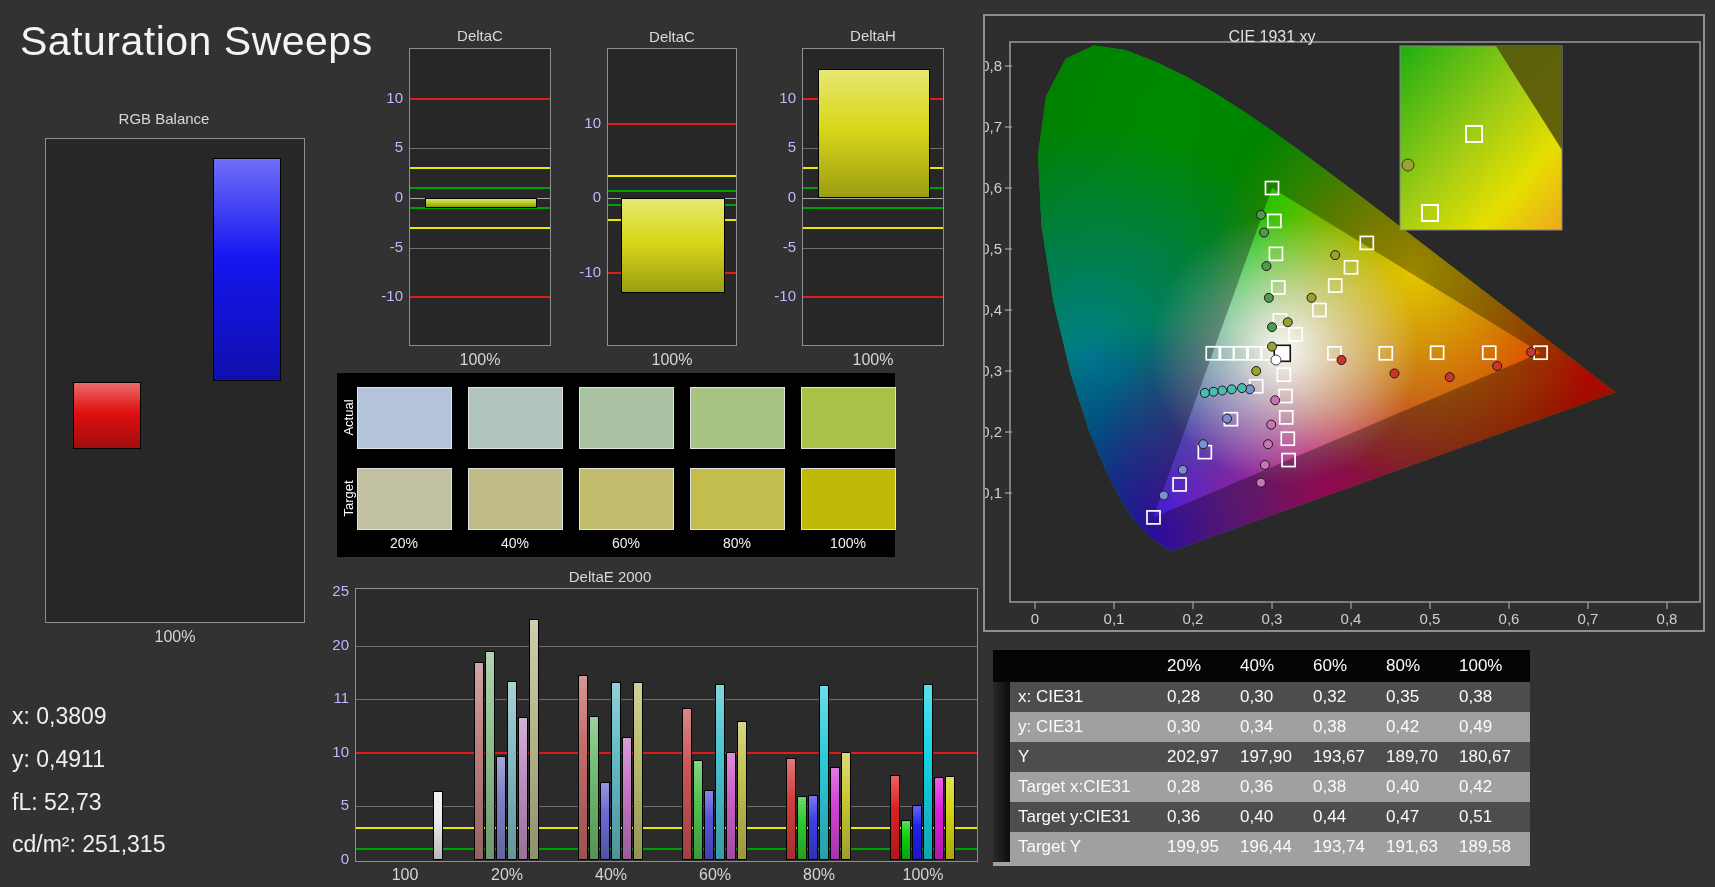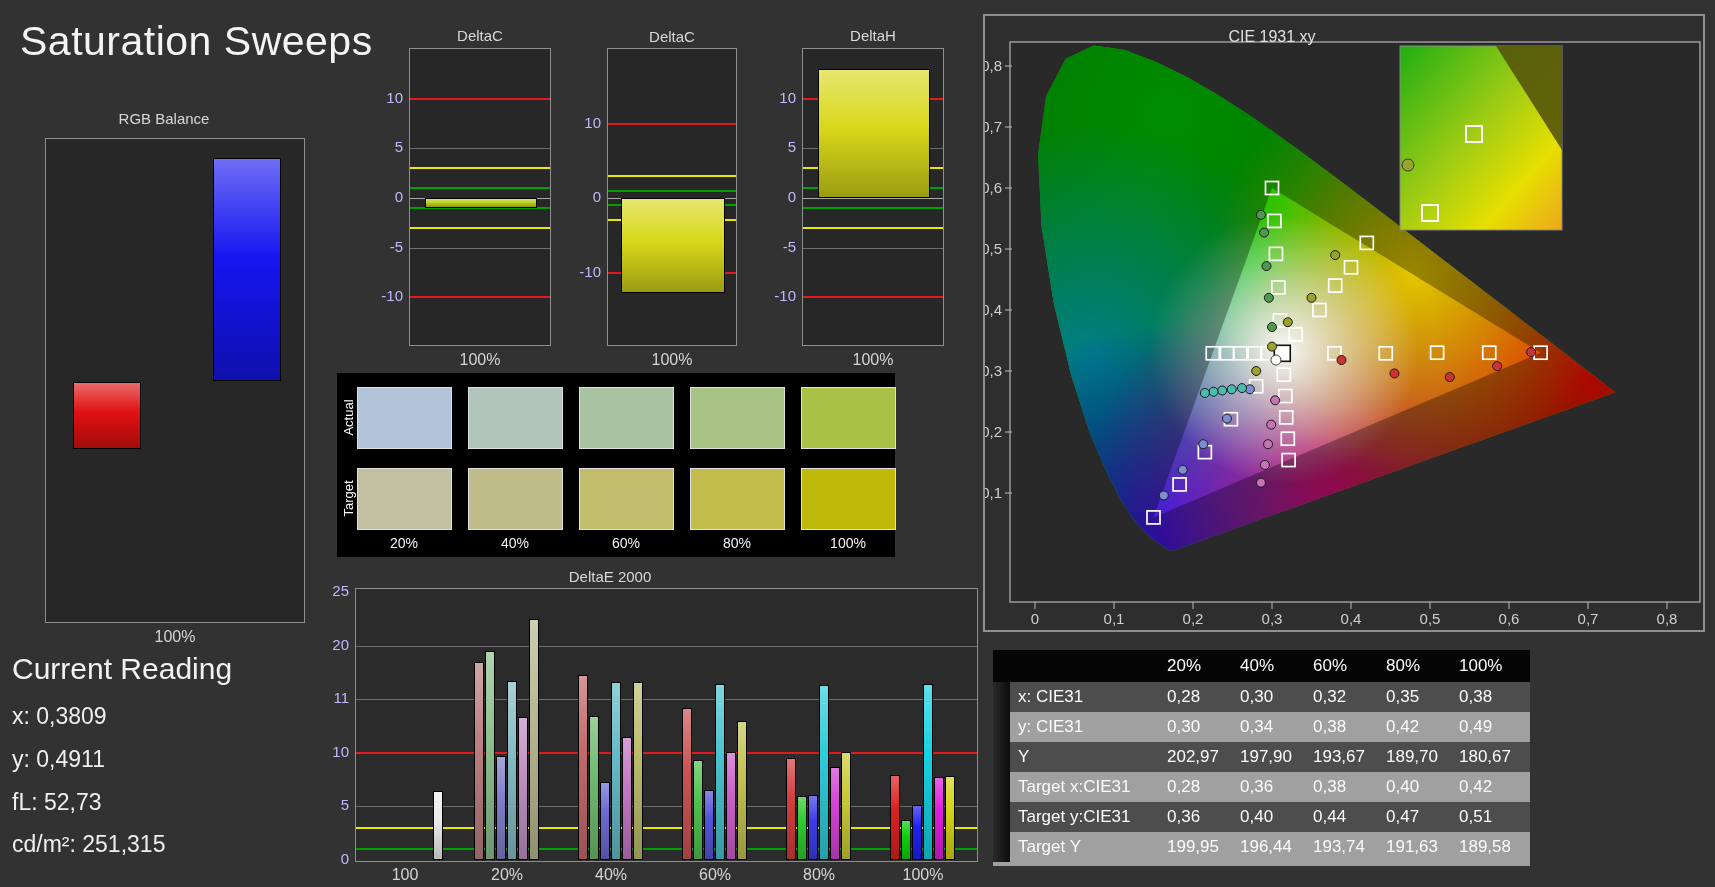--- a/index.html
+++ b/index.html
@@ -386,18 +386,17 @@
           <div class="tcell tstrip" style="height: 30px;"></div>
           <div class="tcell tlabel">Target Y</div>
           <div class="tcell tval">199,95</div>
           <div class="tcell tval">196,44</div>
           <div class="tcell tval">193,74</div>
           <div class="tcell tval">191,63</div>
           <div class="tcell tval">189,58</div>
         </div>
       </div>
     </div>
-  <div class="cr-title">Current Reading</div>
   <div class="cr-line" style="top:703px">x: 0,3809</div>
   <div class="cr-line" style="top:746px">y: 0,4911</div>
   <div class="cr-line" style="top:789px">fL: 52,73</div>
   <div class="cr-line" style="top:831px">cd/m²: 251,315</div>
 </div>
 
 </body></html>

